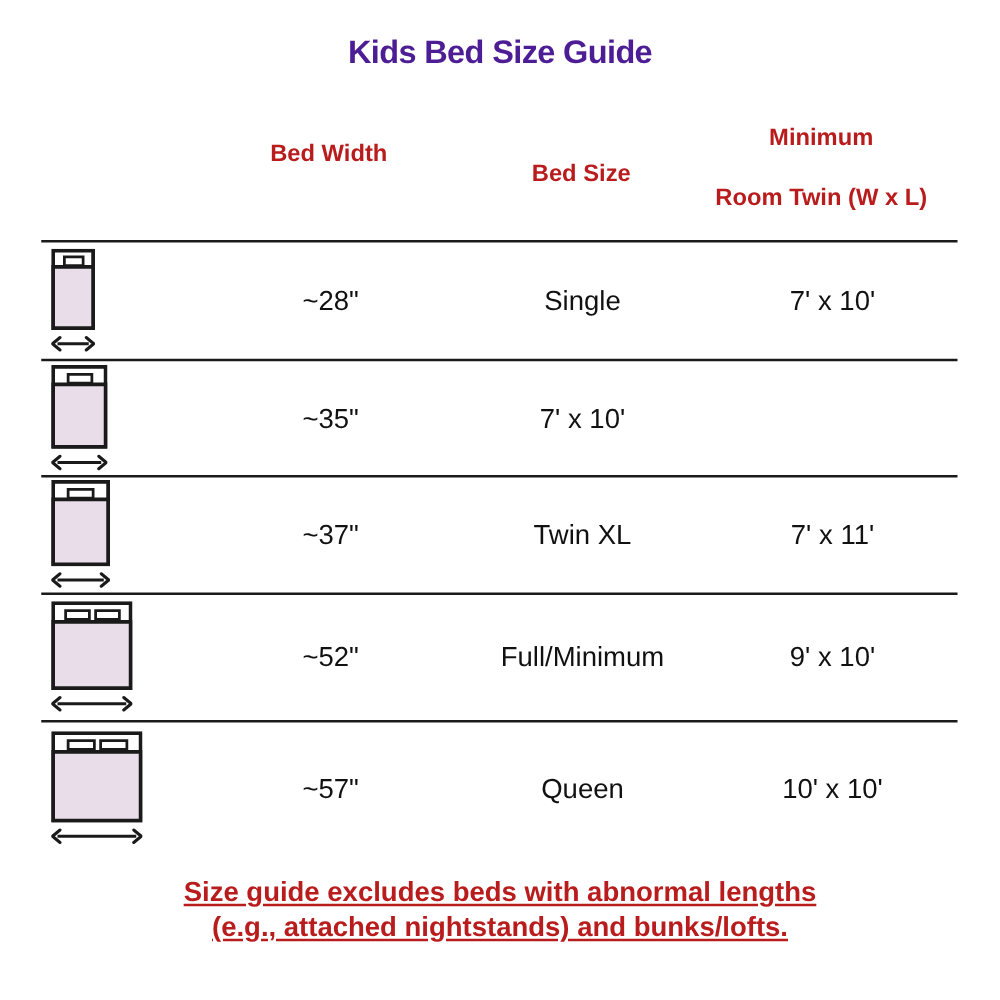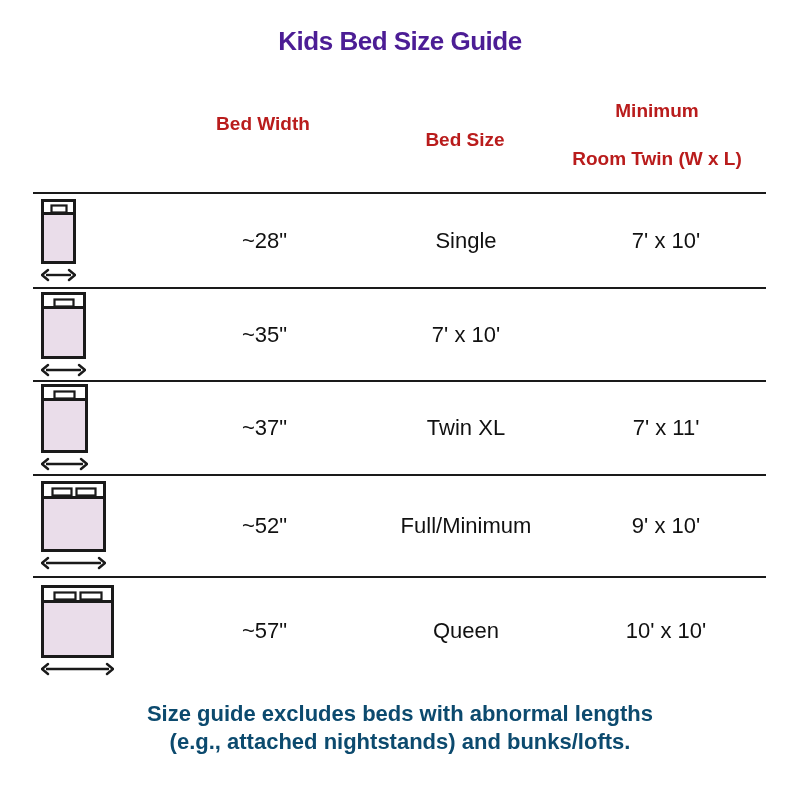--- a/index.html
+++ b/index.html
@@ -126,21 +126,22 @@
   
   #footnote {
     position: absolute;
     left: 40px;
     top: 700px;
     width: 720px;
     text-align: center;
     font-size: 22px;
     font-weight: 700;
     line-height: 1.28;
-    color: #0c4a6e;
+    color: #b91c1c;
+    text-decoration: underline;
   }
   #footnote .fn-line { display: block; }
 </style>
 </head>
 <body>
 
 <div id="page">
 
   <div id="title">Kids Bed Size Guide</div>
 

